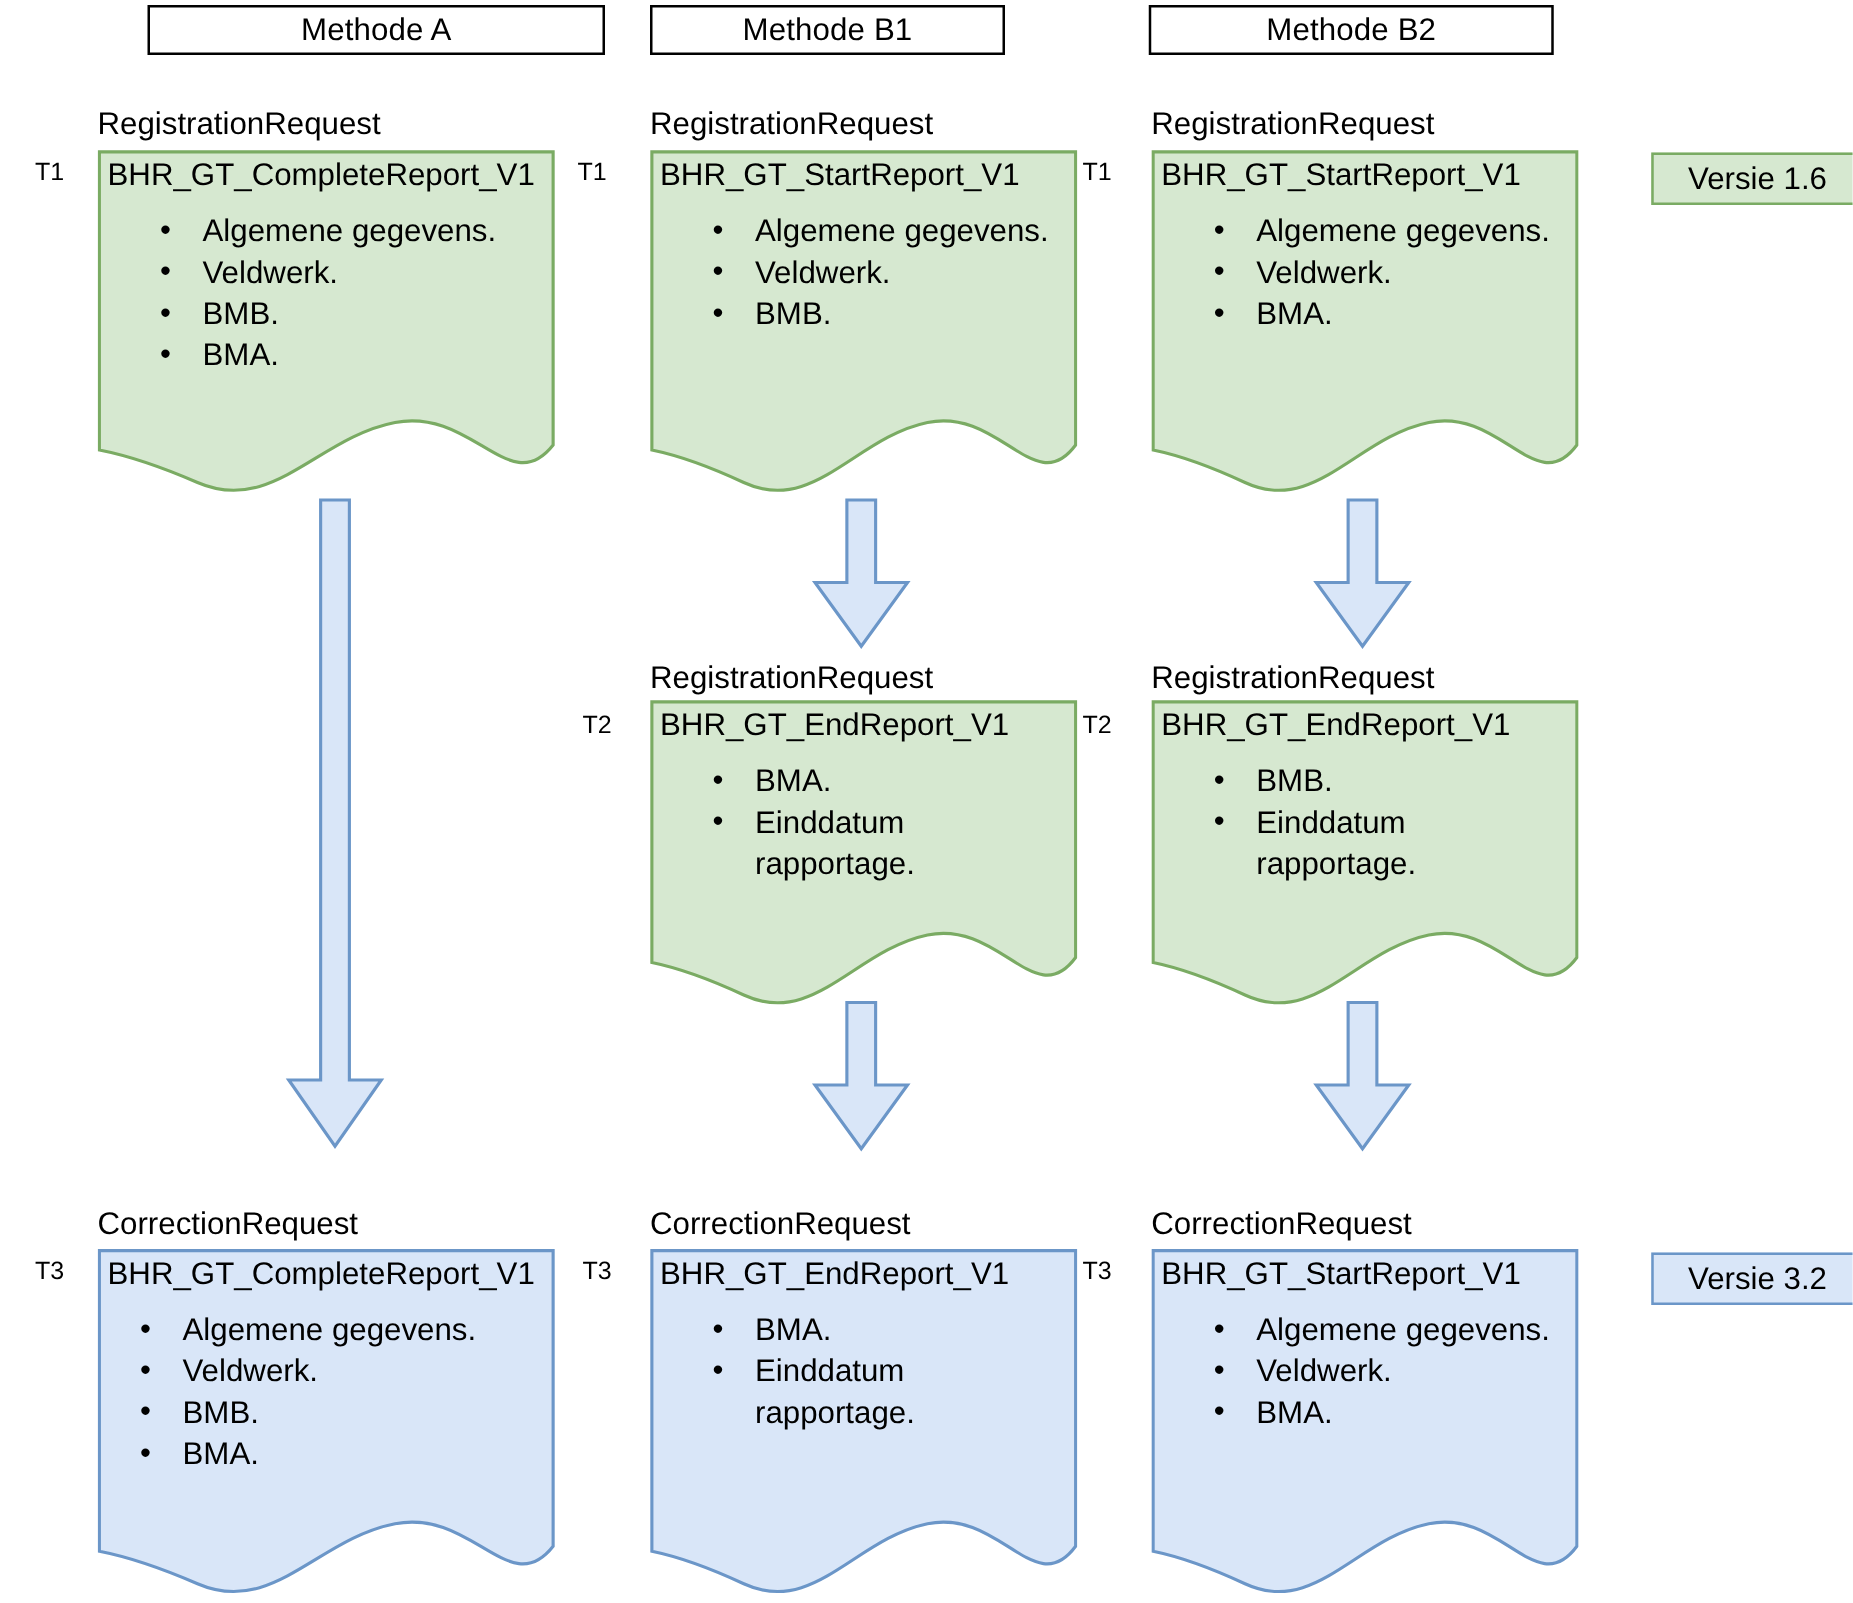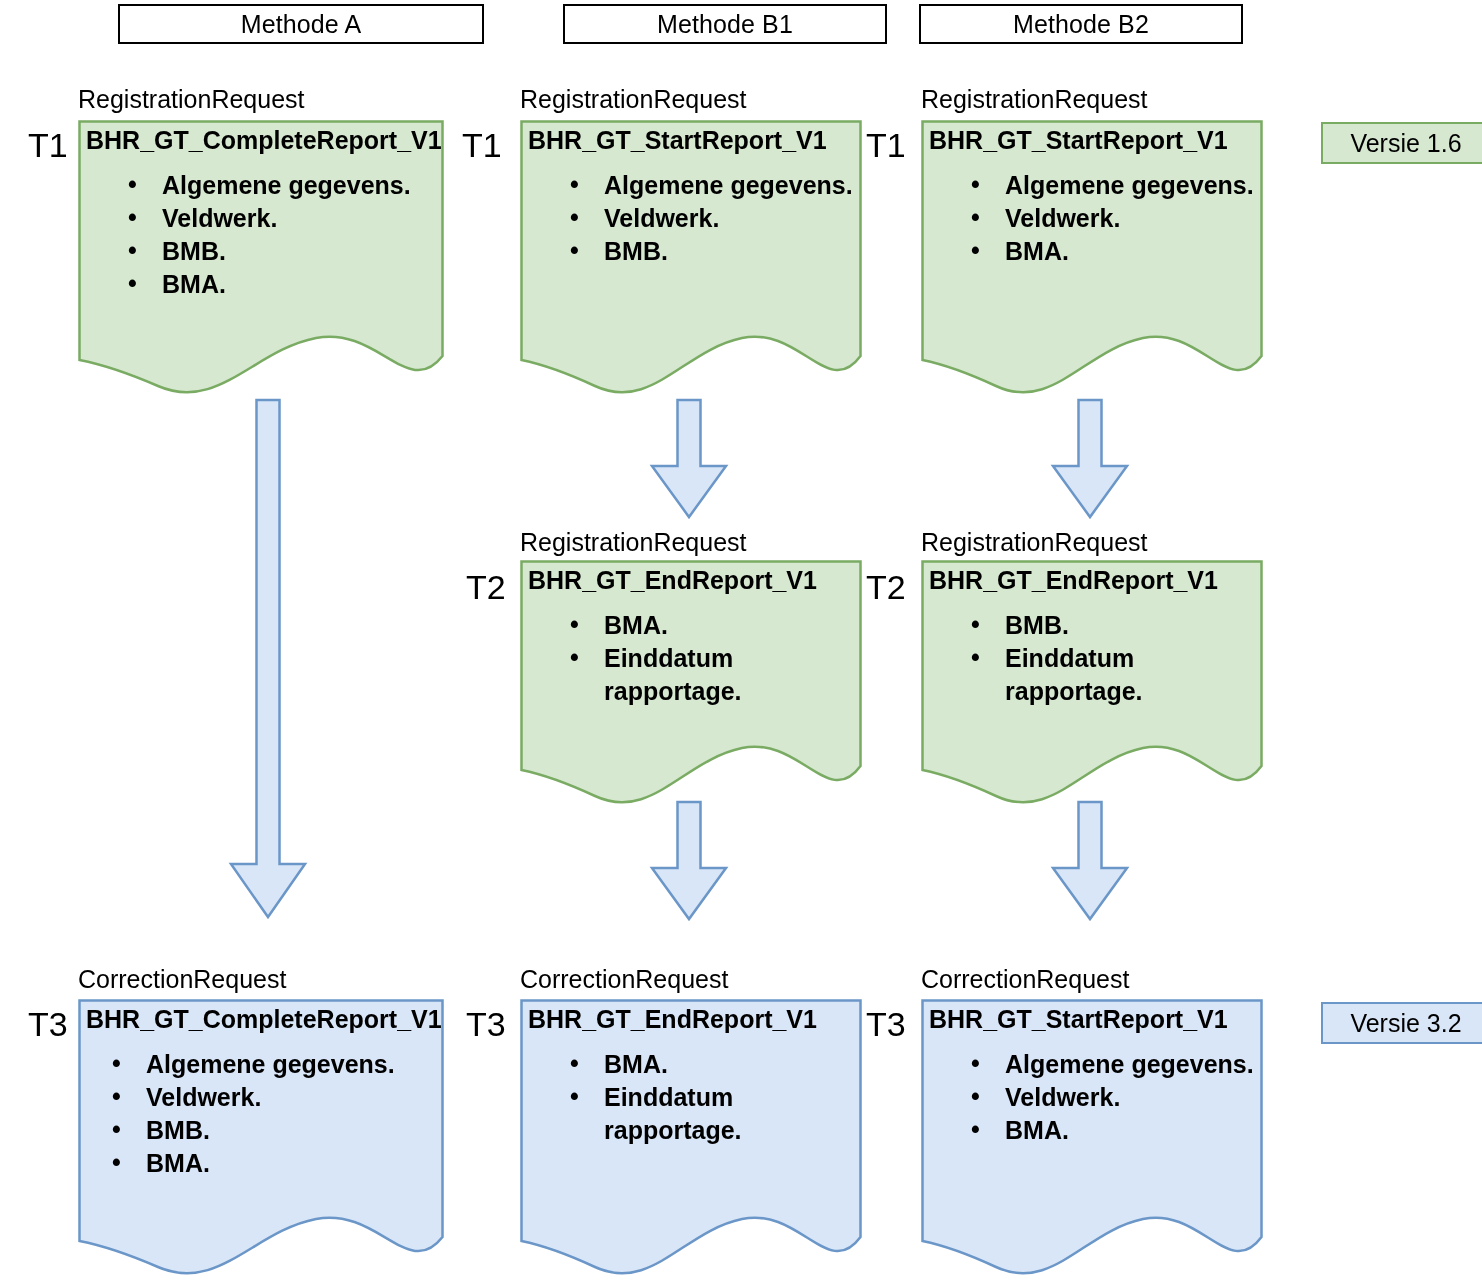--- a/index.html
+++ b/index.html
@@ -46,21 +46,20 @@
     position: absolute;
     left: 0; top: 0;
     width: 100%;
     height: 100%;
     display: block;
   }
   .doc .doc-content {
     position: relative;
     z-index: 2;
     padding: 6px 4px 0 8px;
-    font-weight: bold;
   }
   .doc .doc-code {
     font-size: 25px;
     line-height: 1.18;
     white-space: nowrap;
   }
   .doc ul.doc-list {
     margin: 13px 0 0 0;
     padding-left: 76px;
     list-style: none;
@@ -83,21 +82,21 @@
     position: absolute;
     font-size: 25px;
     line-height: 1;
     text-align: left;
     white-space: nowrap;
   }
 
   
   .t-label {
     position: absolute;
-    font-size: 34px;
+    font-size: 20px;
     line-height: 1;
     white-space: nowrap;
   }
 
   
   .arrow {
     position: absolute;
   }
   .arrow svg {
     display: block;
@@ -126,21 +125,21 @@
   }
 </style>
 </head>
 <body>
 
 <div class="canvas">
 
   <div class="method-header" style="left:78px; top:4px; width:366px; height:40px;margin-left:40px;">
     <span>Methode A</span>
   </div>
-  <div class="method-header" style="left:520px; top:4px; width:324px; height:40px;margin-left:43px;">
+  <div class="method-header" style="left:520px; top:4px; width:284px; height:40px;">
     <span>Methode B1</span>
   </div>
   <div class="method-header" style="left:919px; top:4px; width:324px; height:40px;justify-content:center;">
     <span>Methode B2</span>
   </div>
 
   <div class="doc-caption" style="left:78px; top:87px; width:366px;">RegistrationRequest</div>
   <div class="t-label" style="left:28px; top:128px;">T1</div>
   <div class="doc" style="left:78px; top:120px; width:366px; height:280px;">
     <svg viewBox="0 0 366 280" preserveAspectRatio="none">

